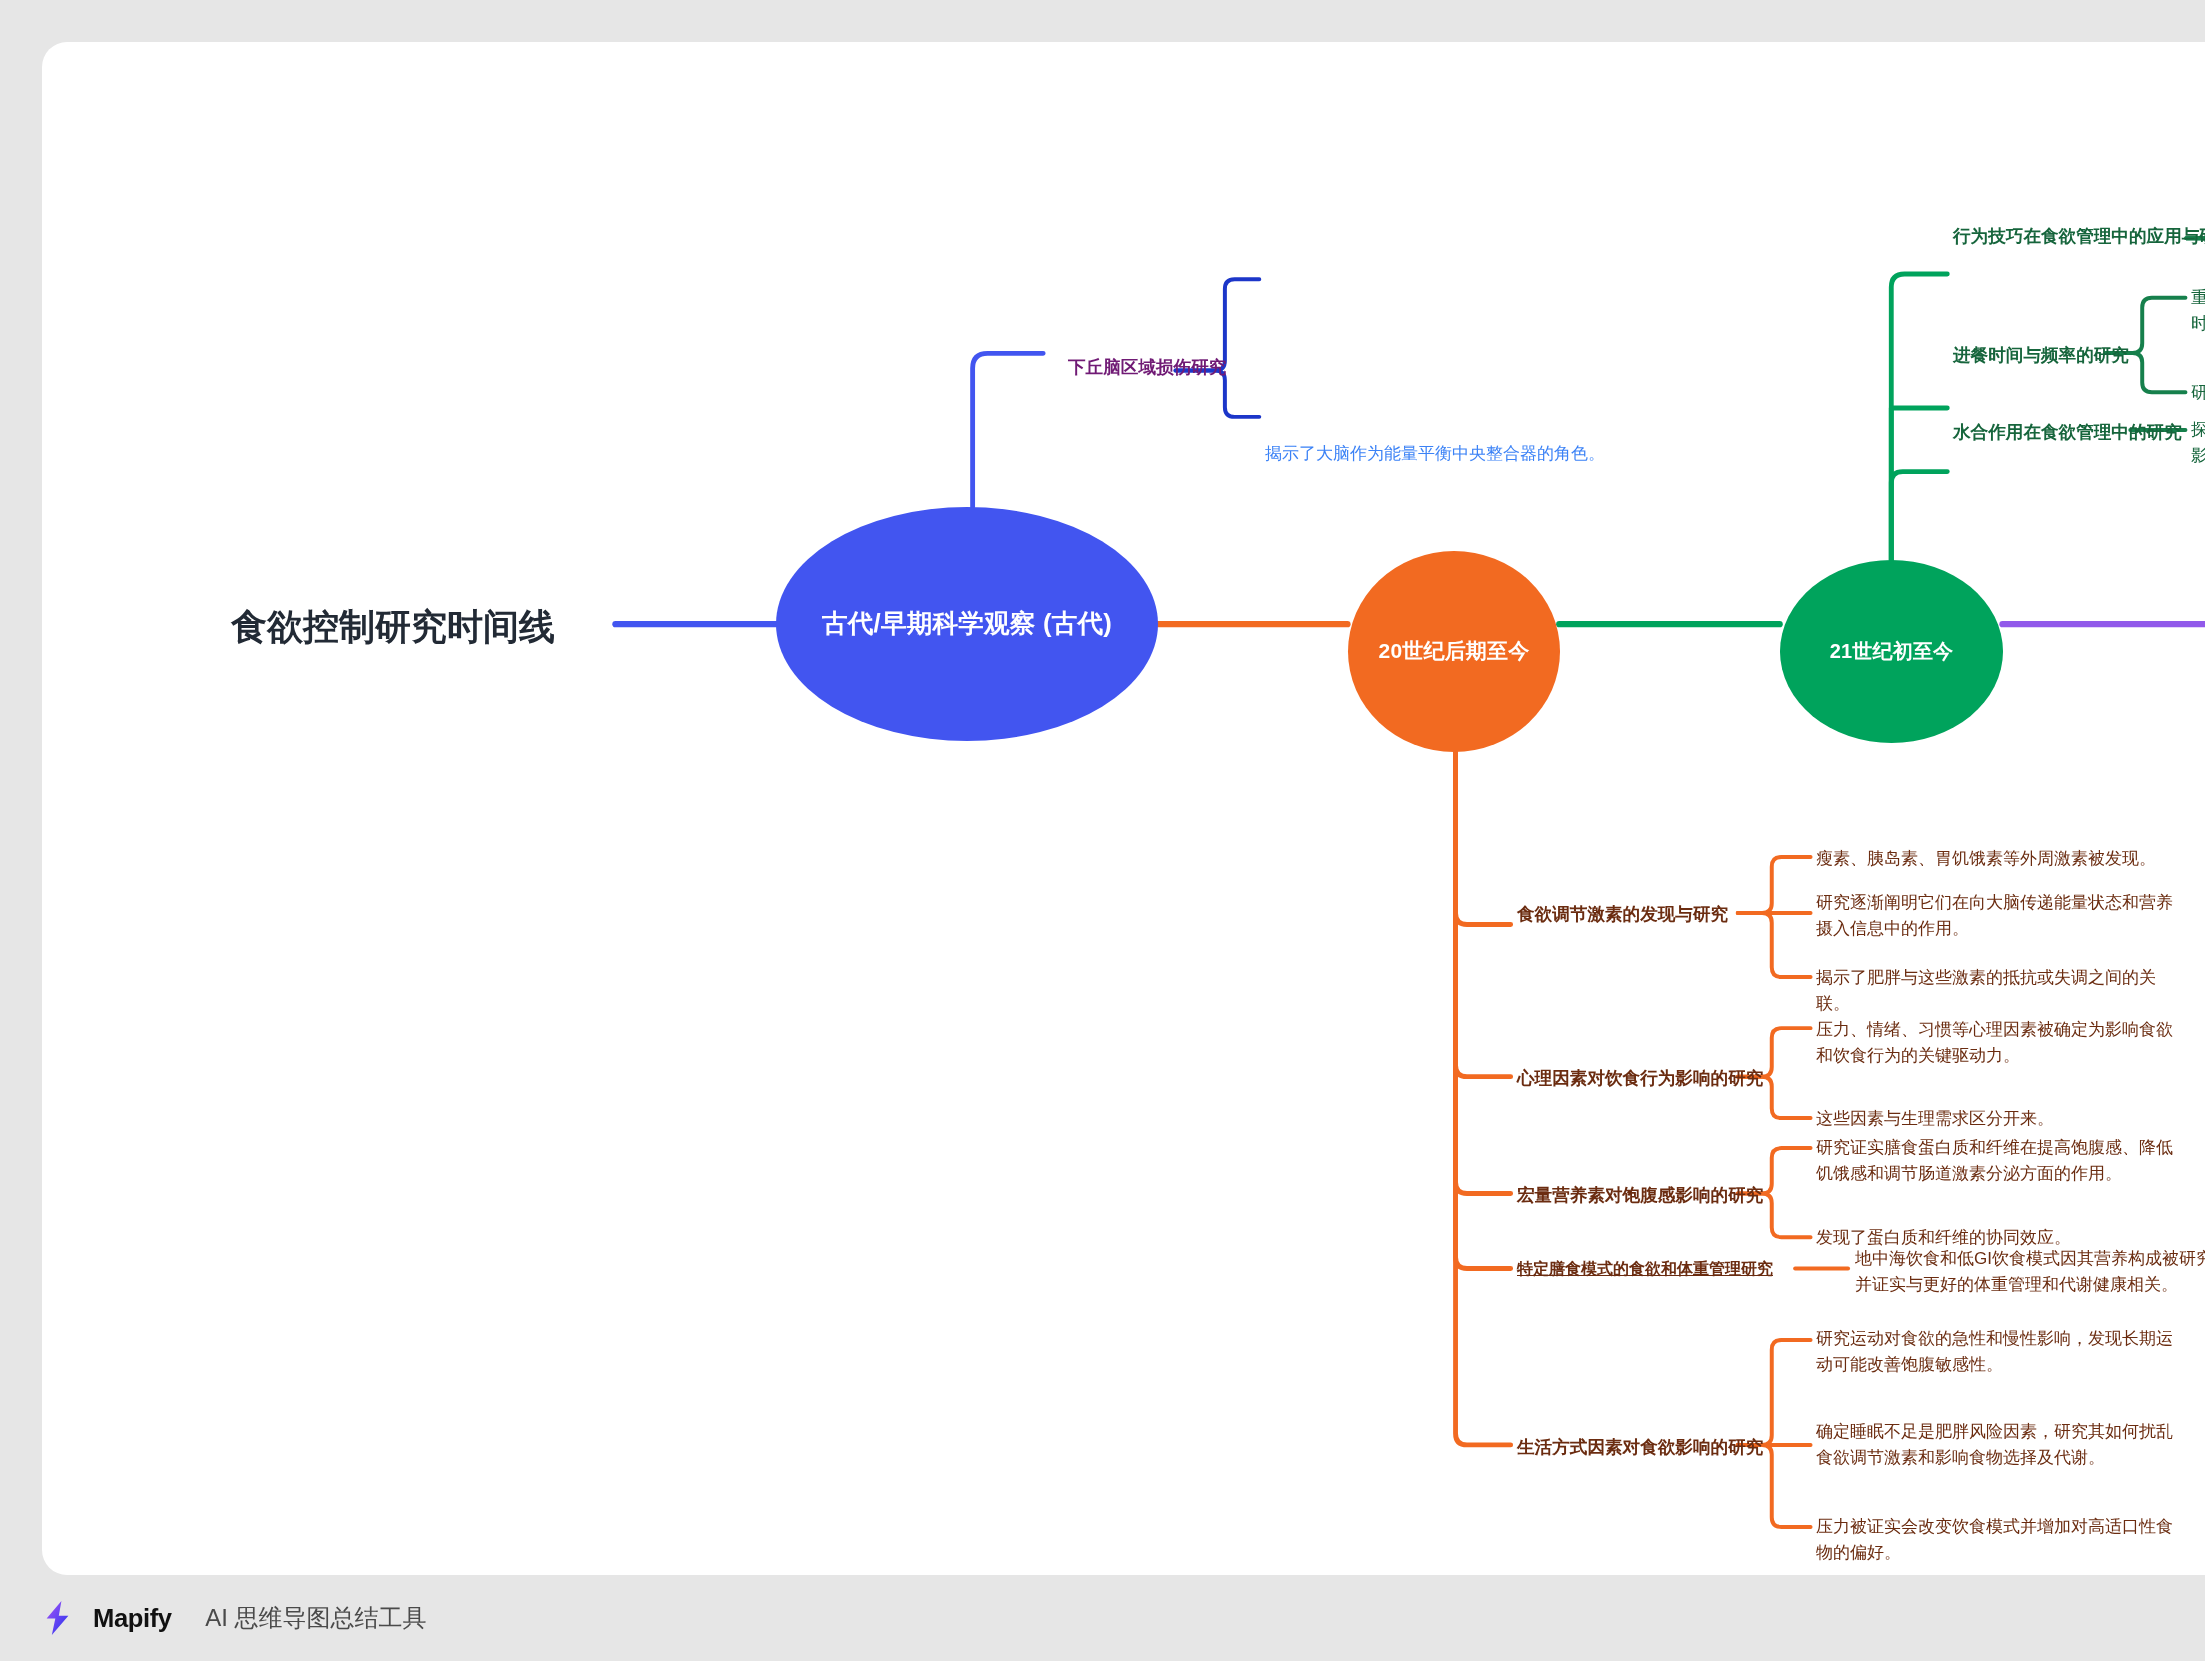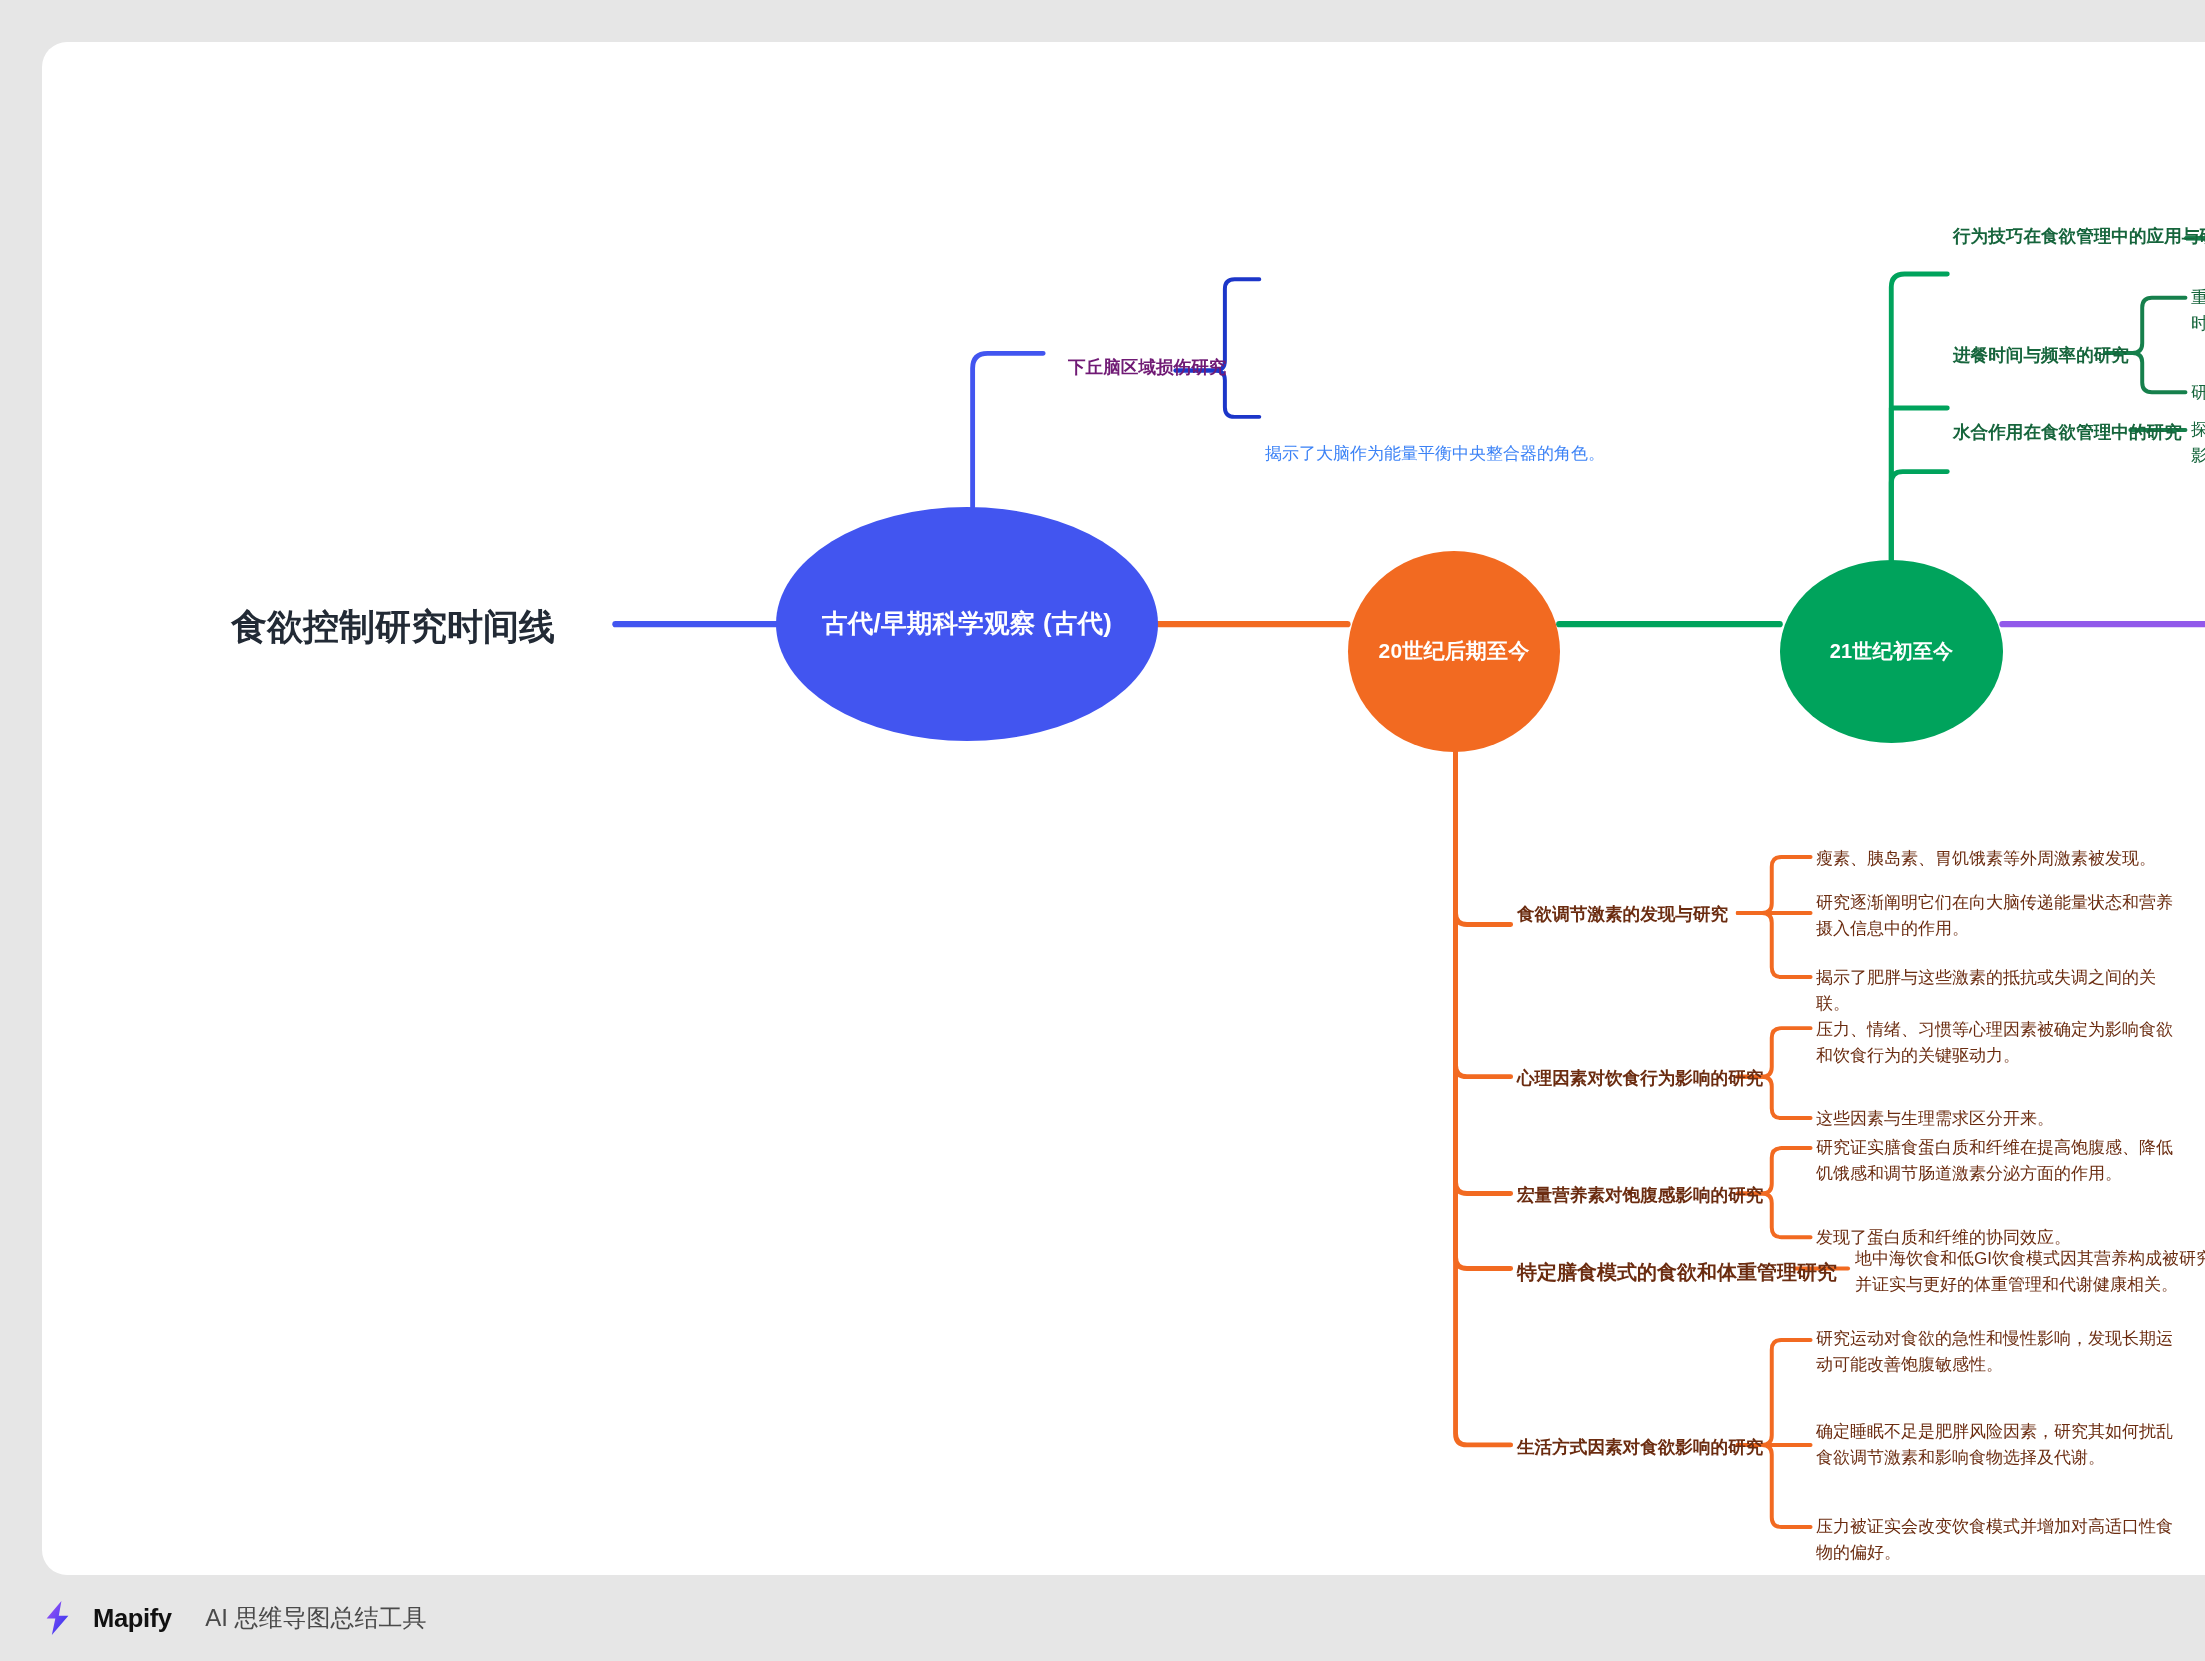--- a/index.html
+++ b/index.html
@@ -119,21 +119,21 @@
     <div class="lbl nowrap" style="left:1475px;top:1023px;font-size:17.6px;color:#6b2c10;">心理因素对饮食行为影响的研究</div>
     <div class="leaf" style="left:1774px;top:975px;width:410px;font-size:17px;color:#6b2c10;white-space:pre-line;">压力、情绪、习惯等心理因素被确定为影响食欲
 和饮食行为的关键驱动力。</div>
     <div class="leaf" style="left:1774px;top:1064px;width:410px;font-size:17px;color:#6b2c10;white-space:pre-line;">这些因素与生理需求区分开来。</div>
 
     <div class="lbl nowrap" style="left:1475px;top:1140px;font-size:17.6px;color:#6b2c10;">宏量营养素对饱腹感影响的研究</div>
     <div class="leaf" style="left:1774px;top:1093px;width:410px;font-size:17px;color:#6b2c10;white-space:pre-line;">研究证实膳食蛋白质和纤维在提高饱腹感、降低
 饥饿感和调节肠道激素分泌方面的作用。</div>
     <div class="leaf" style="left:1774px;top:1183px;width:410px;font-size:17px;color:#6b2c10;white-space:pre-line;">发现了蛋白质和纤维的协同效应。</div>
 
-    <div class="lbl nowrap" style="left:1475px;top:1215px;font-size:20px;color:#6b2c10;">特定膳食模式的食欲和体重管理研究</div>
+    <div class="lbl nowrap" style="left:1475px;top:1215px;font-size:16px;color:#6b2c10;text-decoration:underline;">特定膳食模式的食欲和体重管理研究</div>
     <div class="leaf" style="left:1813px;top:1204px;width:423px;font-size:17px;color:#6b2c10;white-space:pre-line;">地中海饮食和低GI饮食模式因其营养构成被研究
 并证实与更好的体重管理和代谢健康相关。</div>
 
     <div class="lbl nowrap" style="left:1475px;top:1392px;font-size:17.6px;color:#6b2c10;">生活方式因素对食欲影响的研究</div>
     <div class="leaf" style="left:1774px;top:1284px;width:410px;font-size:17px;color:#6b2c10;white-space:pre-line;">研究运动对食欲的急性和慢性影响，发现长期运
 动可能改善饱腹敏感性。</div>
     <div class="leaf" style="left:1774px;top:1377px;width:410px;font-size:17px;color:#6b2c10;white-space:pre-line;">确定睡眠不足是肥胖风险因素，研究其如何扰乱
 食欲调节激素和影响食物选择及代谢。</div>
     <div class="leaf" style="left:1774px;top:1472px;width:410px;font-size:17px;color:#6b2c10;white-space:pre-line;">压力被证实会改变饮食模式并增加对高适口性食
 物的偏好。</div>

